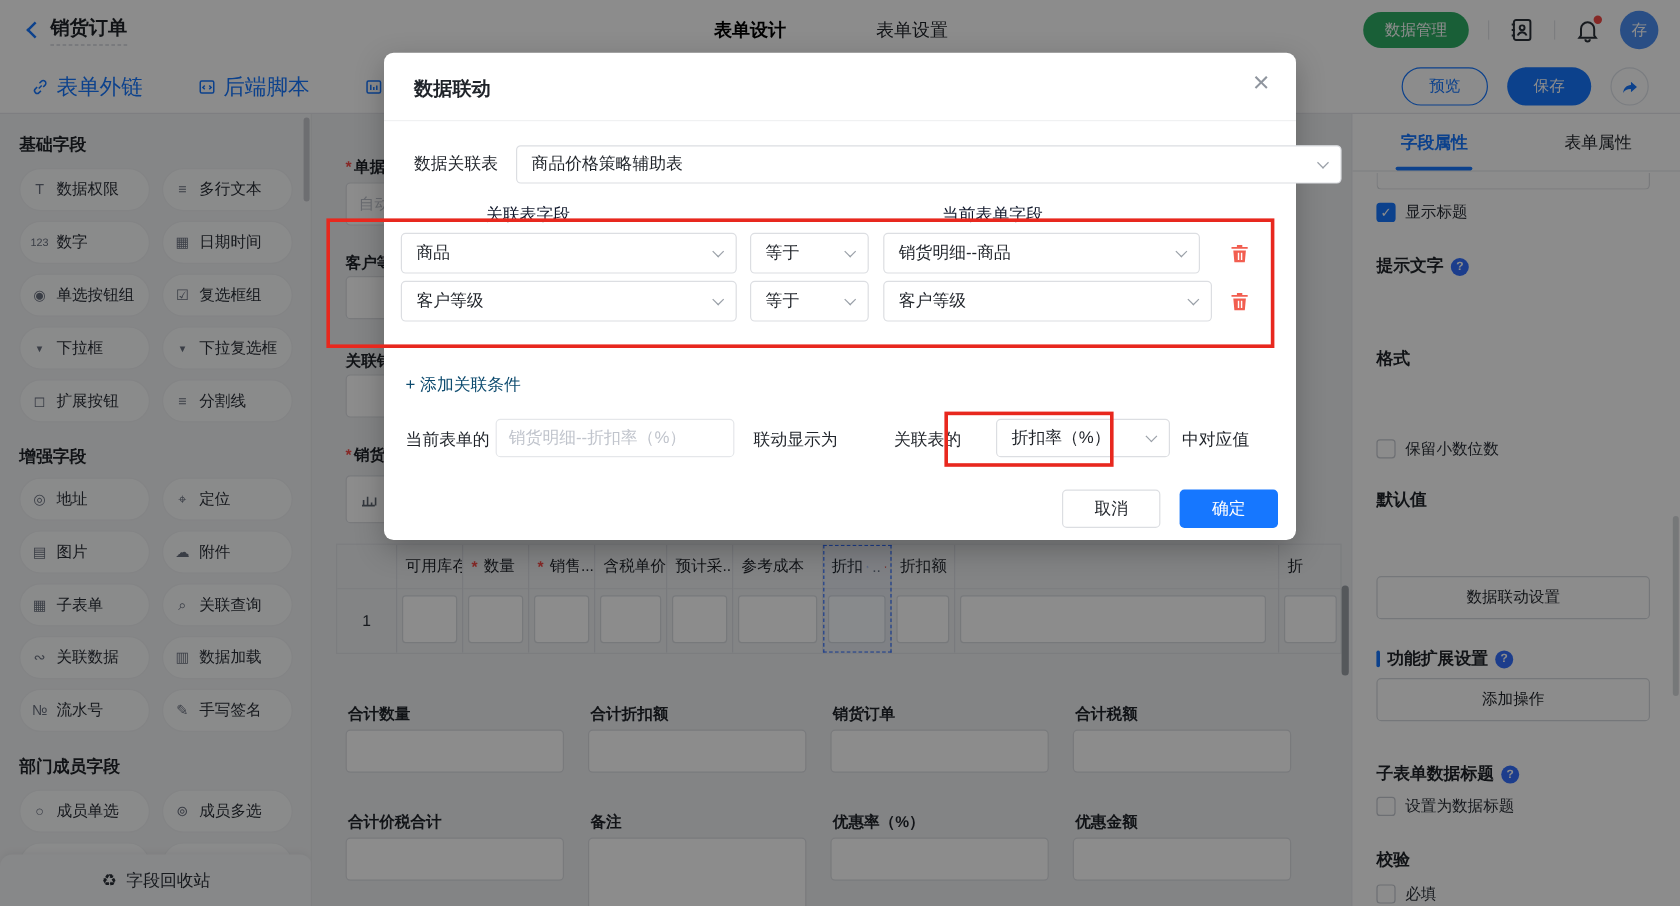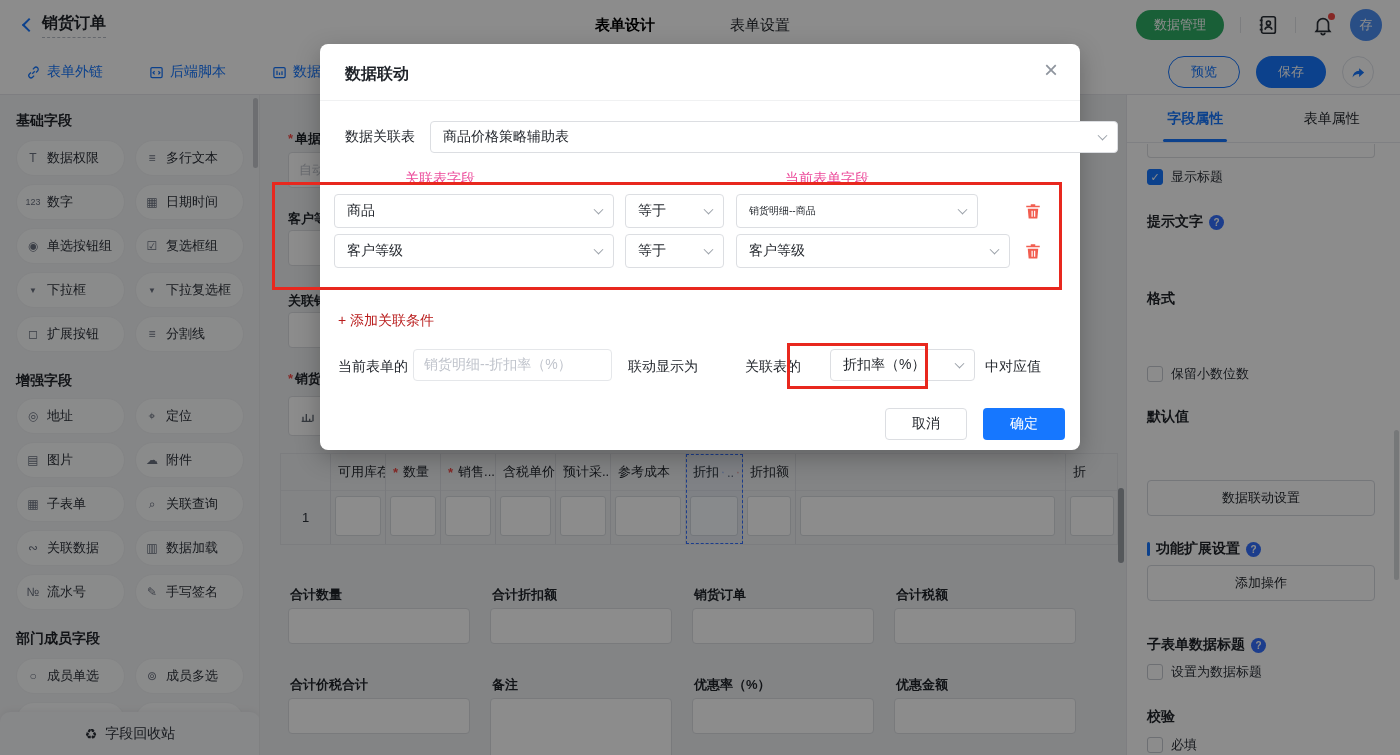--- a/index.html
+++ b/index.html
@@ -12,21 +12,21 @@
 .toptabs{position:absolute;left:595px;top:0;height:50px;display:flex;gap:75px;align-items:center;font-size:15px}
 .toptab-active{color:#000000;font-weight:700}
 .topright{position:absolute;right:18px;top:0;height:50px;display:flex;align-items:center;gap:16px}
 .greenpill{background:#2fae65;color:#fff;border-radius:16px;height:30px;padding:0 18px;display:flex;align-items:center;font-size:13px;cursor:pointer}
 .vdiv{width:1px;height:16px;background:#e2e4e8}
 .iconbtn{width:22px;height:22px;color:#2b3038;position:relative;cursor:pointer}
 .reddot{position:absolute;right:-1px;top:-1px;width:7px;height:7px;border-radius:50%;background:#f54a45}
 .avatar{width:32px;height:32px;border-radius:50%;background:#4c8ff3;color:#fff;display:flex;align-items:center;justify-content:center;font-size:13px;cursor:pointer}
 
 .toolbar{position:absolute;left:0;top:50px;width:1400px;height:45px;background:#fff;border-bottom:1px solid #e5e6eb;display:flex;align-items:center}
-.toolitem{display:flex;align-items:center;gap:6px;color:#1677ff;font-size:14px;margin-left:46px;cursor:pointer}
+.toolitem{display:flex;align-items:center;gap:6px;color:#1677ff;font-size:18px;margin-left:46px;cursor:pointer}
 .toolitem:first-child{margin-left:26px}
 .toolright{position:absolute;right:26px;top:6px;display:flex;align-items:center;gap:16px}
 .btn-outline{height:32px;padding:0 22px;border:1px solid #1677ff;color:#1677ff;background:#fff;border-radius:16px;display:flex;align-items:center;font-size:13px;cursor:pointer}
 .btn-fill{height:32px;padding:0 22px;background:#1677ff;color:#fff;border-radius:16px;display:flex;align-items:center;font-size:13px;cursor:pointer}
 .sharecircle{width:32px;height:32px;border-radius:50%;border:1px solid #dfe3ea;background:#fff;display:flex;align-items:center;justify-content:center;color:#1677ff;cursor:pointer}
 
 .sidebar{position:absolute;left:0;top:95px;width:260px;height:660px;background:#f3f4f6;border-right:1px solid #e7e9ec;overflow:hidden}
 .gtitle{position:absolute;left:16px;font-size:14px;font-weight:700;color:#1f2329}
 .grid2{position:absolute;left:16px;width:228px;display:grid;grid-template-columns:109px 109px;gap:8px 10px}
 .pill{height:36px;border-radius:18px;background:#fcfdfe;border:1px solid #eef0f2;display:flex;align-items:center;gap:6px;padding:0 8px;font-size:13px;color:#2b3038;cursor:grab;white-space:nowrap;overflow:hidden}
@@ -63,23 +63,23 @@
 .pbtn{position:absolute;left:20px;width:228px;height:36px;border:1px solid #d6d9de;border-radius:4px;background:#fff;display:flex;align-items:center;justify-content:center;font-size:13px;cursor:pointer}
 .secbar{width:3px;height:14px;background:#1677ff;border-radius:2px;display:inline-block}
 .win-scroll{position:absolute;left:1394px;top:430px;width:5px;height:150px;border-radius:3px;background:#d8dadd}
 
 .overlay{position:absolute;inset:0;background:rgba(0,0,0,.45);z-index:50}
 .modal{position:absolute;left:320px;top:44px;width:760px;height:406px;background:#fff;border-radius:8px;box-shadow:0 8px 24px rgba(0,0,0,.25);z-index:60}
 .mtitle{position:absolute;left:25px;top:20px;font-size:16px;font-weight:600}
 .mclose{position:absolute;right:22px;top:14px;font-size:24px;color:#8f959e;cursor:pointer;line-height:1}
 .mdiv{position:absolute;left:0;top:56px;width:100%;height:1px;background:#f0f1f2}
 .mtext{position:absolute;font-size:14px;color:#1f2329;white-space:nowrap}
-.mcolhead{position:absolute;top:126px;font-size:14px;color:#ec4899}
+.mcolhead{position:absolute;top:126px;font-size:14px;color:#0f172a}
 .mtrash{position:absolute;width:18px;height:18px;color:#f25e50;cursor:pointer}
-.maddlink{position:absolute;left:18px;top:268px;color:#b91c1c;font-size:14px;cursor:pointer}
+.maddlink{position:absolute;left:18px;top:268px;color:#0c4a6e;font-size:14px;cursor:pointer}
 .mbtn-cancel{position:absolute;left:565px;top:364px;width:82px;height:32px;border:1px solid #dcdee2;border-radius:4px;background:#fff;display:flex;align-items:center;justify-content:center;font-size:14px;cursor:pointer}
 .mbtn-ok{position:absolute;left:663px;top:364px;width:82px;height:32px;border-radius:4px;background:#1677ff;color:#fff;display:flex;align-items:center;justify-content:center;font-size:14px;cursor:pointer}
 
 .annot{position:absolute;border:3px solid #e8281e;z-index:70;pointer-events:none}
 svg{display:block}
 </style>
 </head>
 <body>
 
 <div class="topbar">
@@ -464,21 +464,21 @@
   <div class="mcolhead" style="left:465px">当前表单字段</div>
 
   <div class="sel" style="left:14px;top:150px;width:280px;height:34px;font-size:14px">
     <span>商品</span>
       <span class="chev"></span>
   </div>
   <div class="sel" style="left:305px;top:150px;width:99px;height:34px;font-size:14px">
     <span>等于</span>
       <span class="chev"></span>
   </div>
-  <div class="sel" style="left:416px;top:150px;width:242px;height:34px;font-size:10px">
+  <div class="sel" style="left:416px;top:150px;width:264px;height:34px;font-size:14px">
     <span>销货明细--商品</span>
       <span class="chev"></span>
   </div>
   <svg class="mtrash" style="left:704px;top:158px" viewBox="0 0 24 24" fill="currentColor">
       <path d="M9 3h6v2h6v2H3V5h6V3zM5 9h14l-1.2 13H6.2L5 9zm5 2.5v8h1.6v-8H10zm3.4 0v8H15v-8h-1.6z"></path>
     </svg>
 
   <div class="sel" style="left:14px;top:190px;width:280px;height:34px;font-size:14px">
     <span>客户等级</span>
       <span class="chev"></span>

